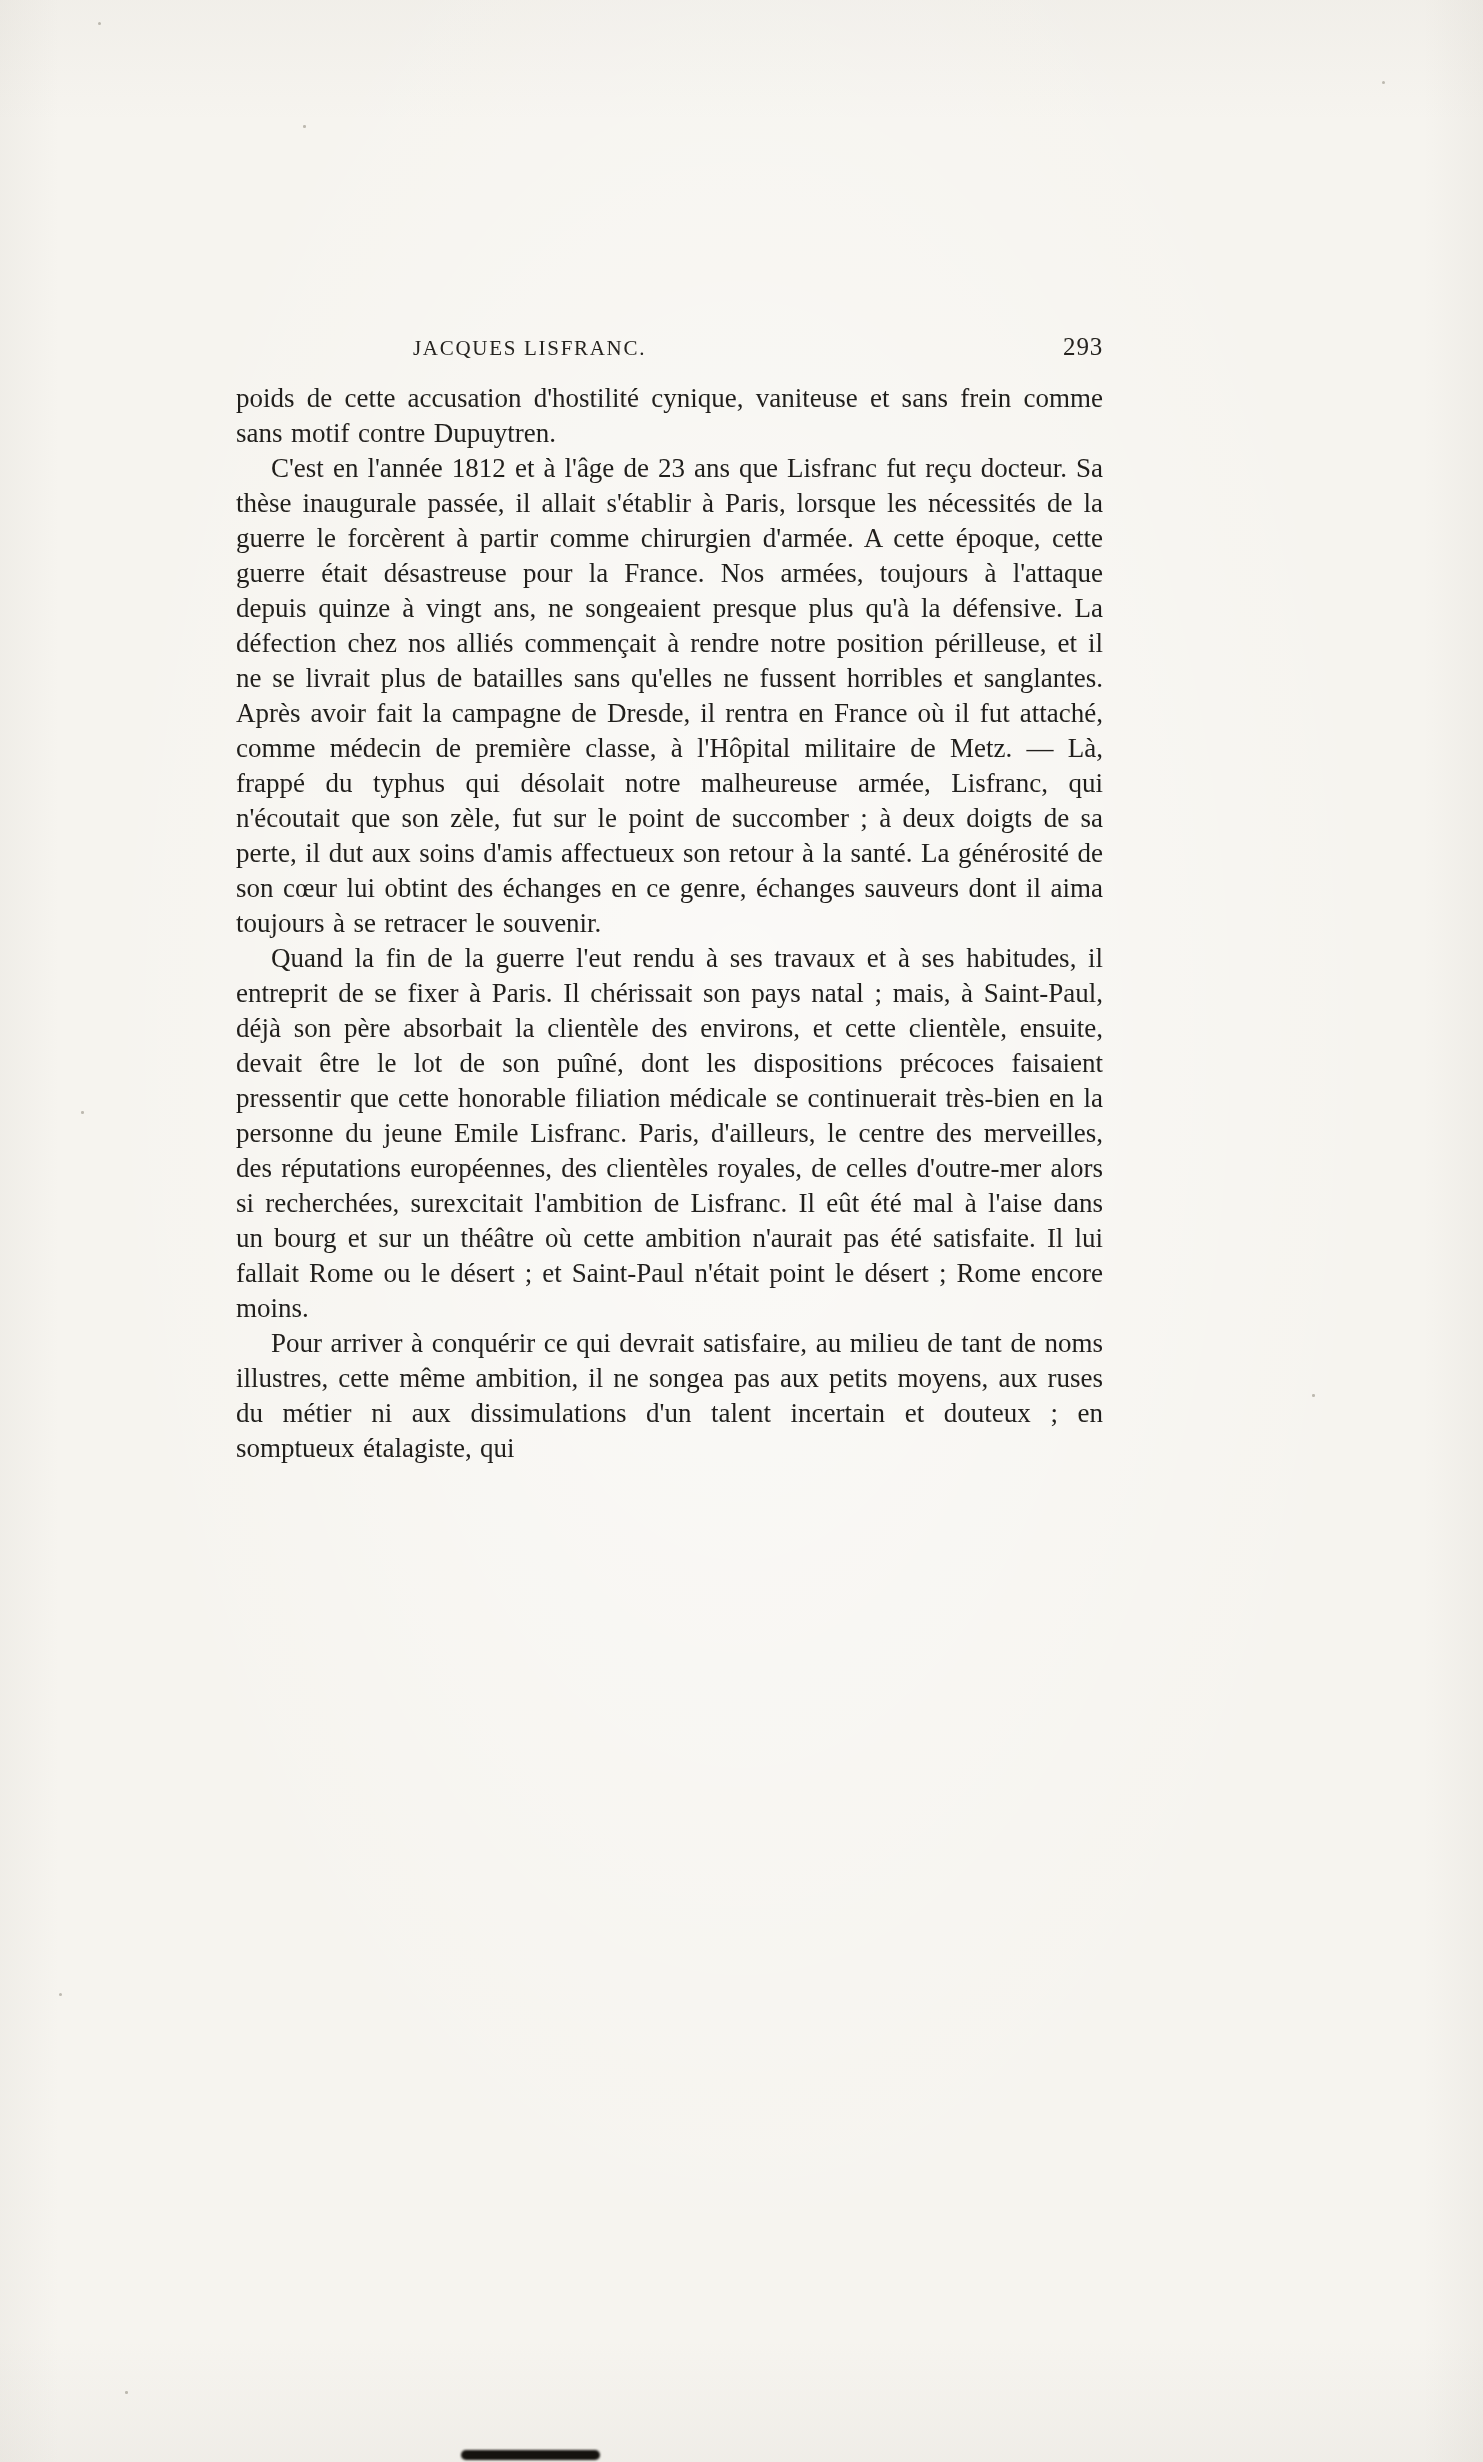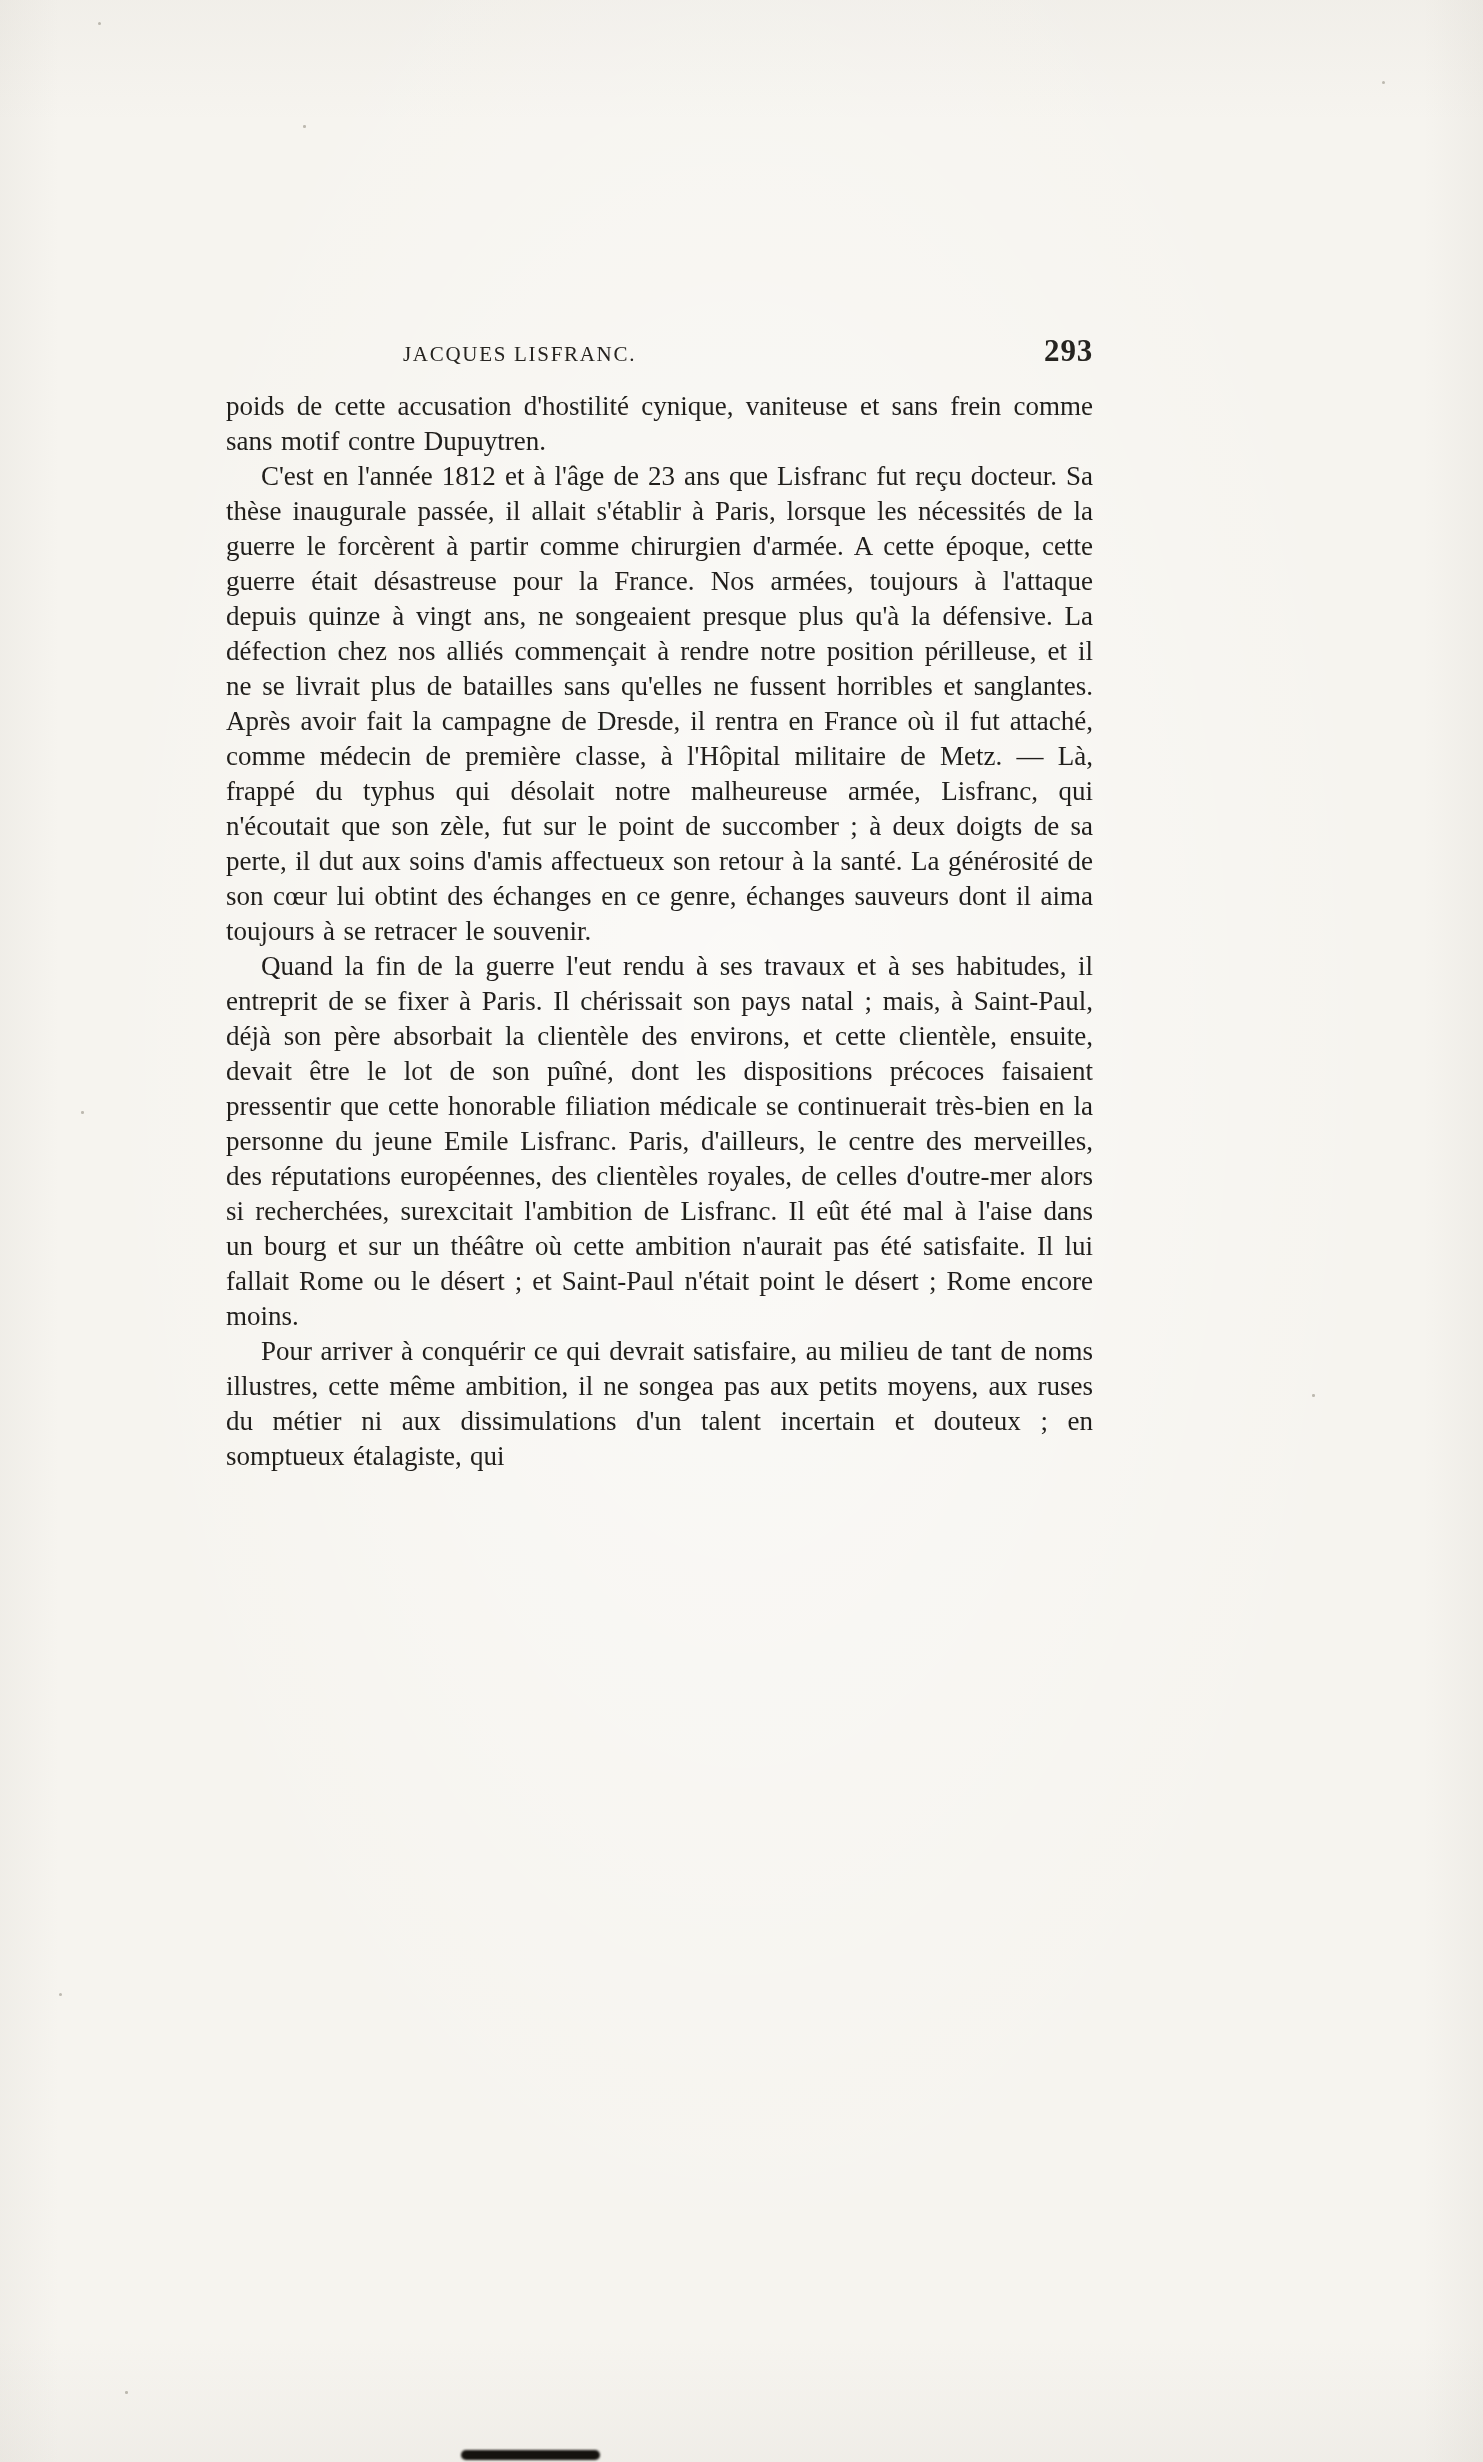--- a/index.html
+++ b/index.html
@@ -20,40 +20,39 @@
     position: absolute;
     inset: 0;
     pointer-events: none;
     background:
       radial-gradient(ellipse at 50% 42%, rgba(255,255,255,0.55), rgba(255,255,255,0) 62%),
       linear-gradient(90deg, rgba(120,110,95,0.05), rgba(0,0,0,0) 4%, rgba(0,0,0,0) 96%, rgba(120,110,95,0.06)),
       linear-gradient(180deg, rgba(120,110,95,0.04), rgba(0,0,0,0) 5%, rgba(0,0,0,0) 95%, rgba(120,110,95,0.05));
   }
   .page {
     position: absolute;
-    left: 226px;
+    left: 236px;
     top: 333px;
     width: 867px;
   }
   .running-header {
     display: flex;
     align-items: baseline;
     font-size: 21px;
     letter-spacing: 1.7px;
     margin-bottom: 20px;
     color: #262420;
   }
   .running-title {
     margin-left: 177px;
   }
   .page-number {
     margin-left: auto;
-    font-size: 31px;
+    font-size: 25px;
     letter-spacing: 0.8px;
-    font-weight: bold;
   }
   .body-text {
     font-size: 27px;
     line-height: 35px;
     text-align: justify;
     hyphens: auto;
     word-spacing: 1.7px;
   }
   .body-text p {
     margin: 0;

